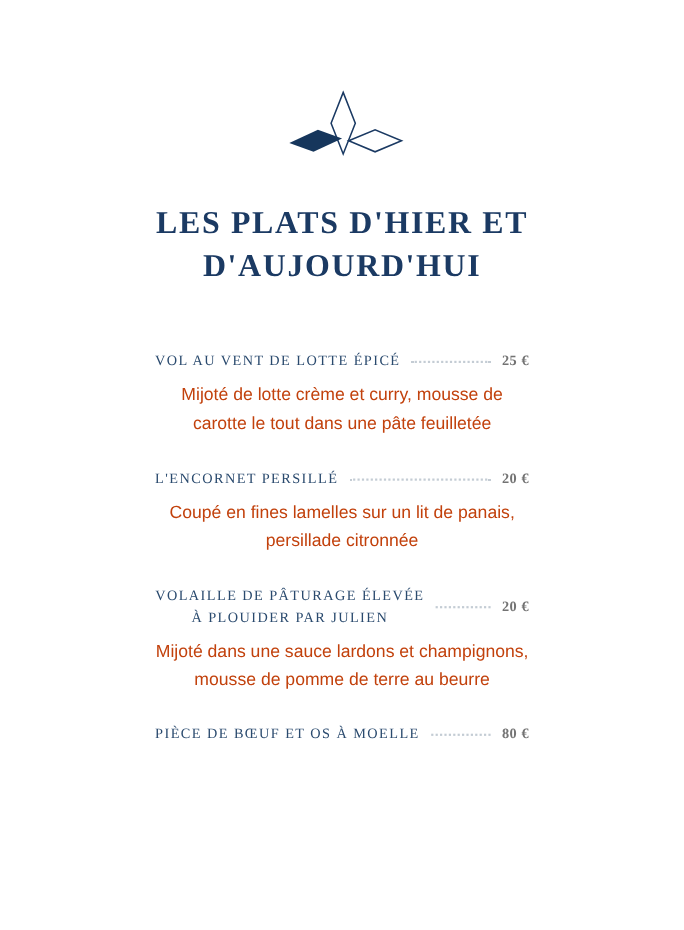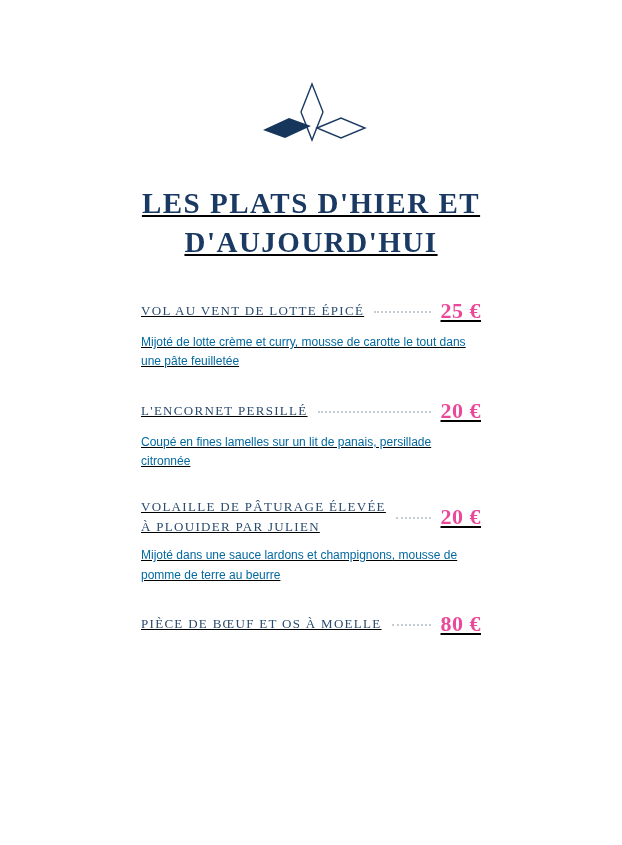--- a/index.html
+++ b/index.html
@@ -6,40 +6,40 @@
   html, body {
     background: #ffffff;
     font-family: "Liberation Sans", sans-serif;
   }
   .page {
     width: 612px;
     height: 845px;
     margin: 0 auto;
     background: #ffffff;
     overflow: hidden;
-    text-decoration: underline;
   }
   .logo-wrap {
     display: flex;
     justify-content: center;
     padding-top: 82px;
   }
   .title {
     margin-top: 30px;
     text-align: center;
     font-family: "Liberation Serif", serif;
     font-weight: 700;
     font-size: 29px;
     line-height: 1.35;
     letter-spacing: 1.5px;
     color: #1b3a63;
   }
   .content {
     width: 340px;
-    margin: 36px auto 0 auto;
+    margin: 56px auto 0 auto;
+    text-align: center;
   }
   .menu-item { margin-bottom: 26px; }
   .item-row {
     display: flex;
     align-items: center;
   }
   .item-name {
     font-family: "Liberation Serif", serif;
     font-size: 13px;
     letter-spacing: 1.3px;
@@ -50,32 +50,32 @@
   }
   .leader {
     flex: 1;
     min-width: 18px;
     margin: 0 10px;
     border-bottom: 2px dotted #c4ccd4;
     transform: translateY(1px);
   }
   .item-price {
     font-family: "Liberation Serif", serif;
-    font-size: 22px;
+    font-size: 13px;
     font-weight: 600;
     letter-spacing: 0.5px;
-    color: #ec4899;
+    color: #737373;
     white-space: nowrap;
     flex: 0 0 auto;
   }
   .item-desc {
     margin-top: 9px;
-    font-size: 12px;
+    font-size: 16px;
     line-height: 1.6;
-    color: #0369a1;
+    color: #c2410c;
   }
   svg .stroke { fill: none; stroke: #1b3a63; stroke-width: 1.4; }
   svg .fill   { fill: #16365c; stroke: none; }
 </style>
 </head>
 <body>
 
 <div class="page">
 
   <div class="logo-wrap">

